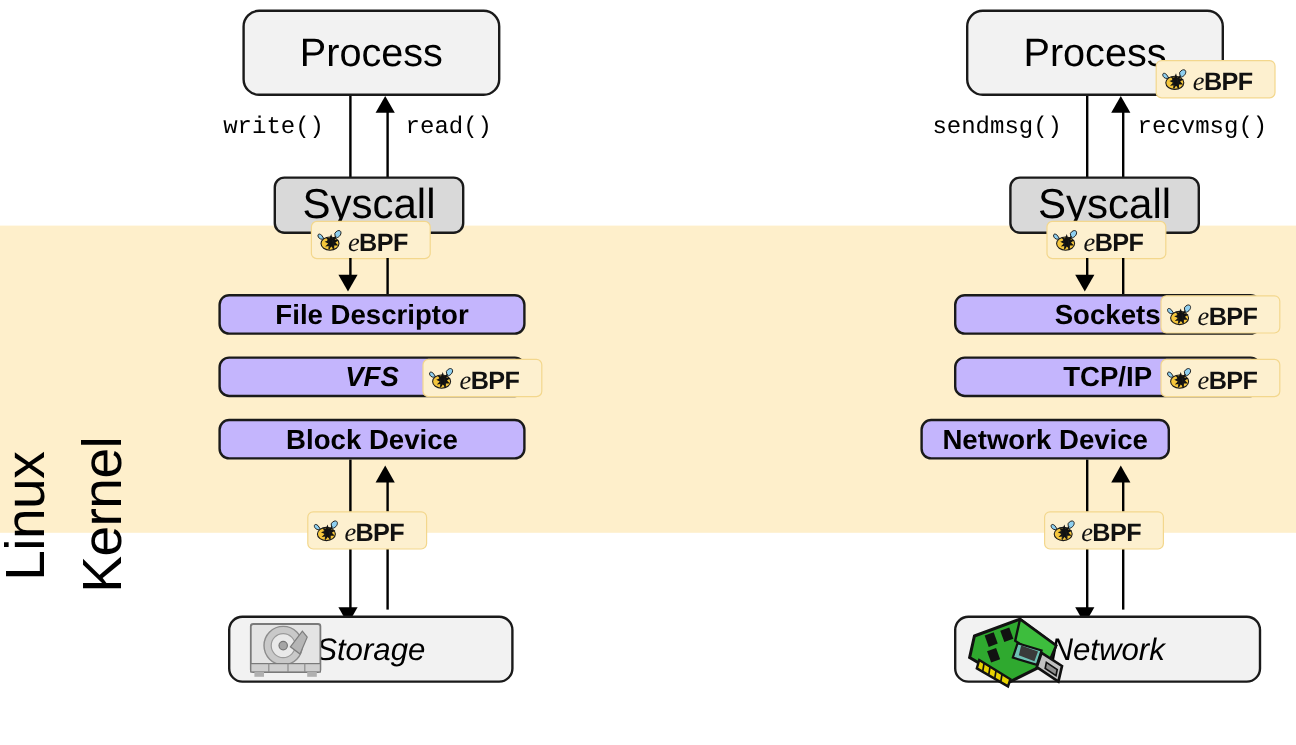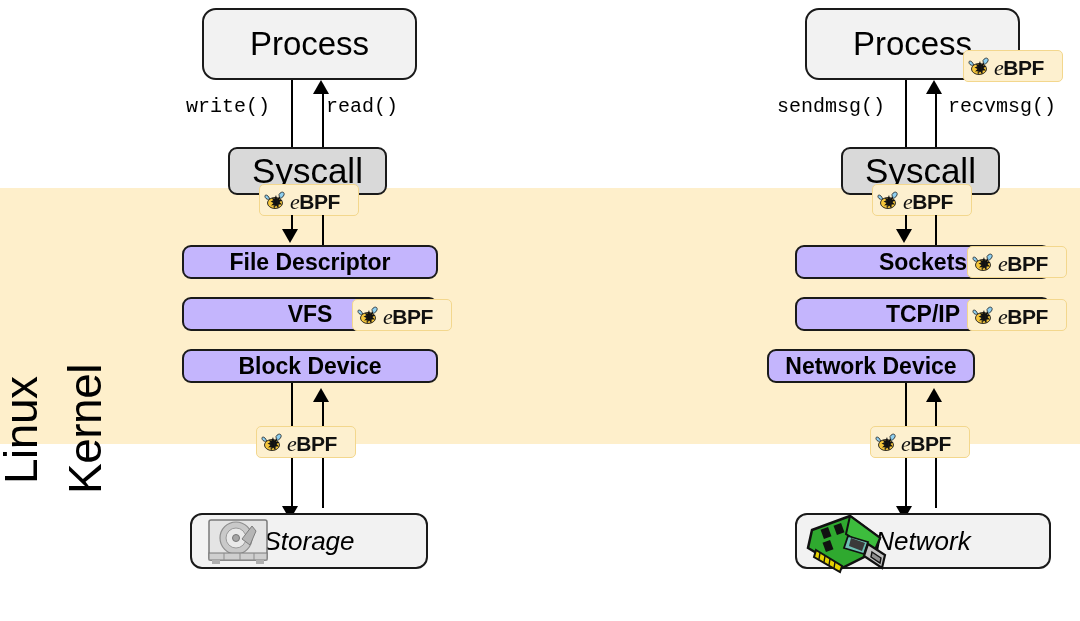--- a/index.html
+++ b/index.html
@@ -156,21 +156,21 @@
   <div class="node process" style="left:202px; top:8px; width:215px; height:72px;">
     <span>Process</span>
   </div>
 
   <div class="vline" style="left:291px; top:80px; height:70px;"></div>
 
   <div class="vline" style="left:322px; top:93px; height:57px;"></div>
   <div class="arrowhead up" style="left:313px; top:80px;"></div>
 
   <div class="call-label" style="left:186px; top:95px;">write()</div>
-  <div class="call-label" style="left:326px; top:95px;">read()</div>
+  <div class="call-label" style="left:338px; top:95px;">read()</div>
 
   <div class="node syscall" style="left:228px; top:147px; width:159px; height:48px;">
     <span>Syscall</span>
   </div>
 
   <div class="ebpf" style="left:259px; top:184px; width:100px;">
     <svg class="bee" viewBox="0 0 52 46">
       <path d="M10 13 C4 8 2 14 6 18 C9 21 14 19 14 19 Z" fill="#8ecff0" stroke="#1a1a1a" stroke-width="1.6"></path>
       <path d="M32 10 C36 3 44 4 42 11 C40 17 33 18 33 18 Z" fill="#8ecff0" stroke="#1a1a1a" stroke-width="1.6"></path>
       <ellipse cx="24" cy="27" rx="15" ry="11" fill="#f5c63c" stroke="#1a1a1a" stroke-width="1.8"></ellipse>
@@ -182,21 +182,21 @@
   </div>
 
   <div class="vline" style="left:291px; top:215px; height:16px;"></div>
   <div class="arrowhead down" style="left:282px; top:229px;"></div>
 
   <div class="vline" style="left:322px; top:215px; height:30px;"></div>
 
   <div class="node kbox" style="left:182px; top:245px; width:256px; height:34px;">
     <span>File Descriptor</span>
   </div>
-  <div class="node kbox" style="left:182px; top:297px; width:256px; height:34px;">
+  <div class="node kbox" style="left:182px; top:297px; width:256px; height:34px;font-style:italic;">
     <span>VFS</span>
   </div>
   <div class="node kbox" style="left:182px; top:349px; width:256px; height:34px;">
     <span>Block Device</span>
   </div>
 
   <div class="ebpf" style="left:352px; top:299px; width:100px;">
     <svg class="bee" viewBox="0 0 52 46">
       <path d="M10 13 C4 8 2 14 6 18 C9 21 14 19 14 19 Z" fill="#8ecff0" stroke="#1a1a1a" stroke-width="1.6"></path>
       <path d="M32 10 C36 3 44 4 42 11 C40 17 33 18 33 18 Z" fill="#8ecff0" stroke="#1a1a1a" stroke-width="1.6"></path>

